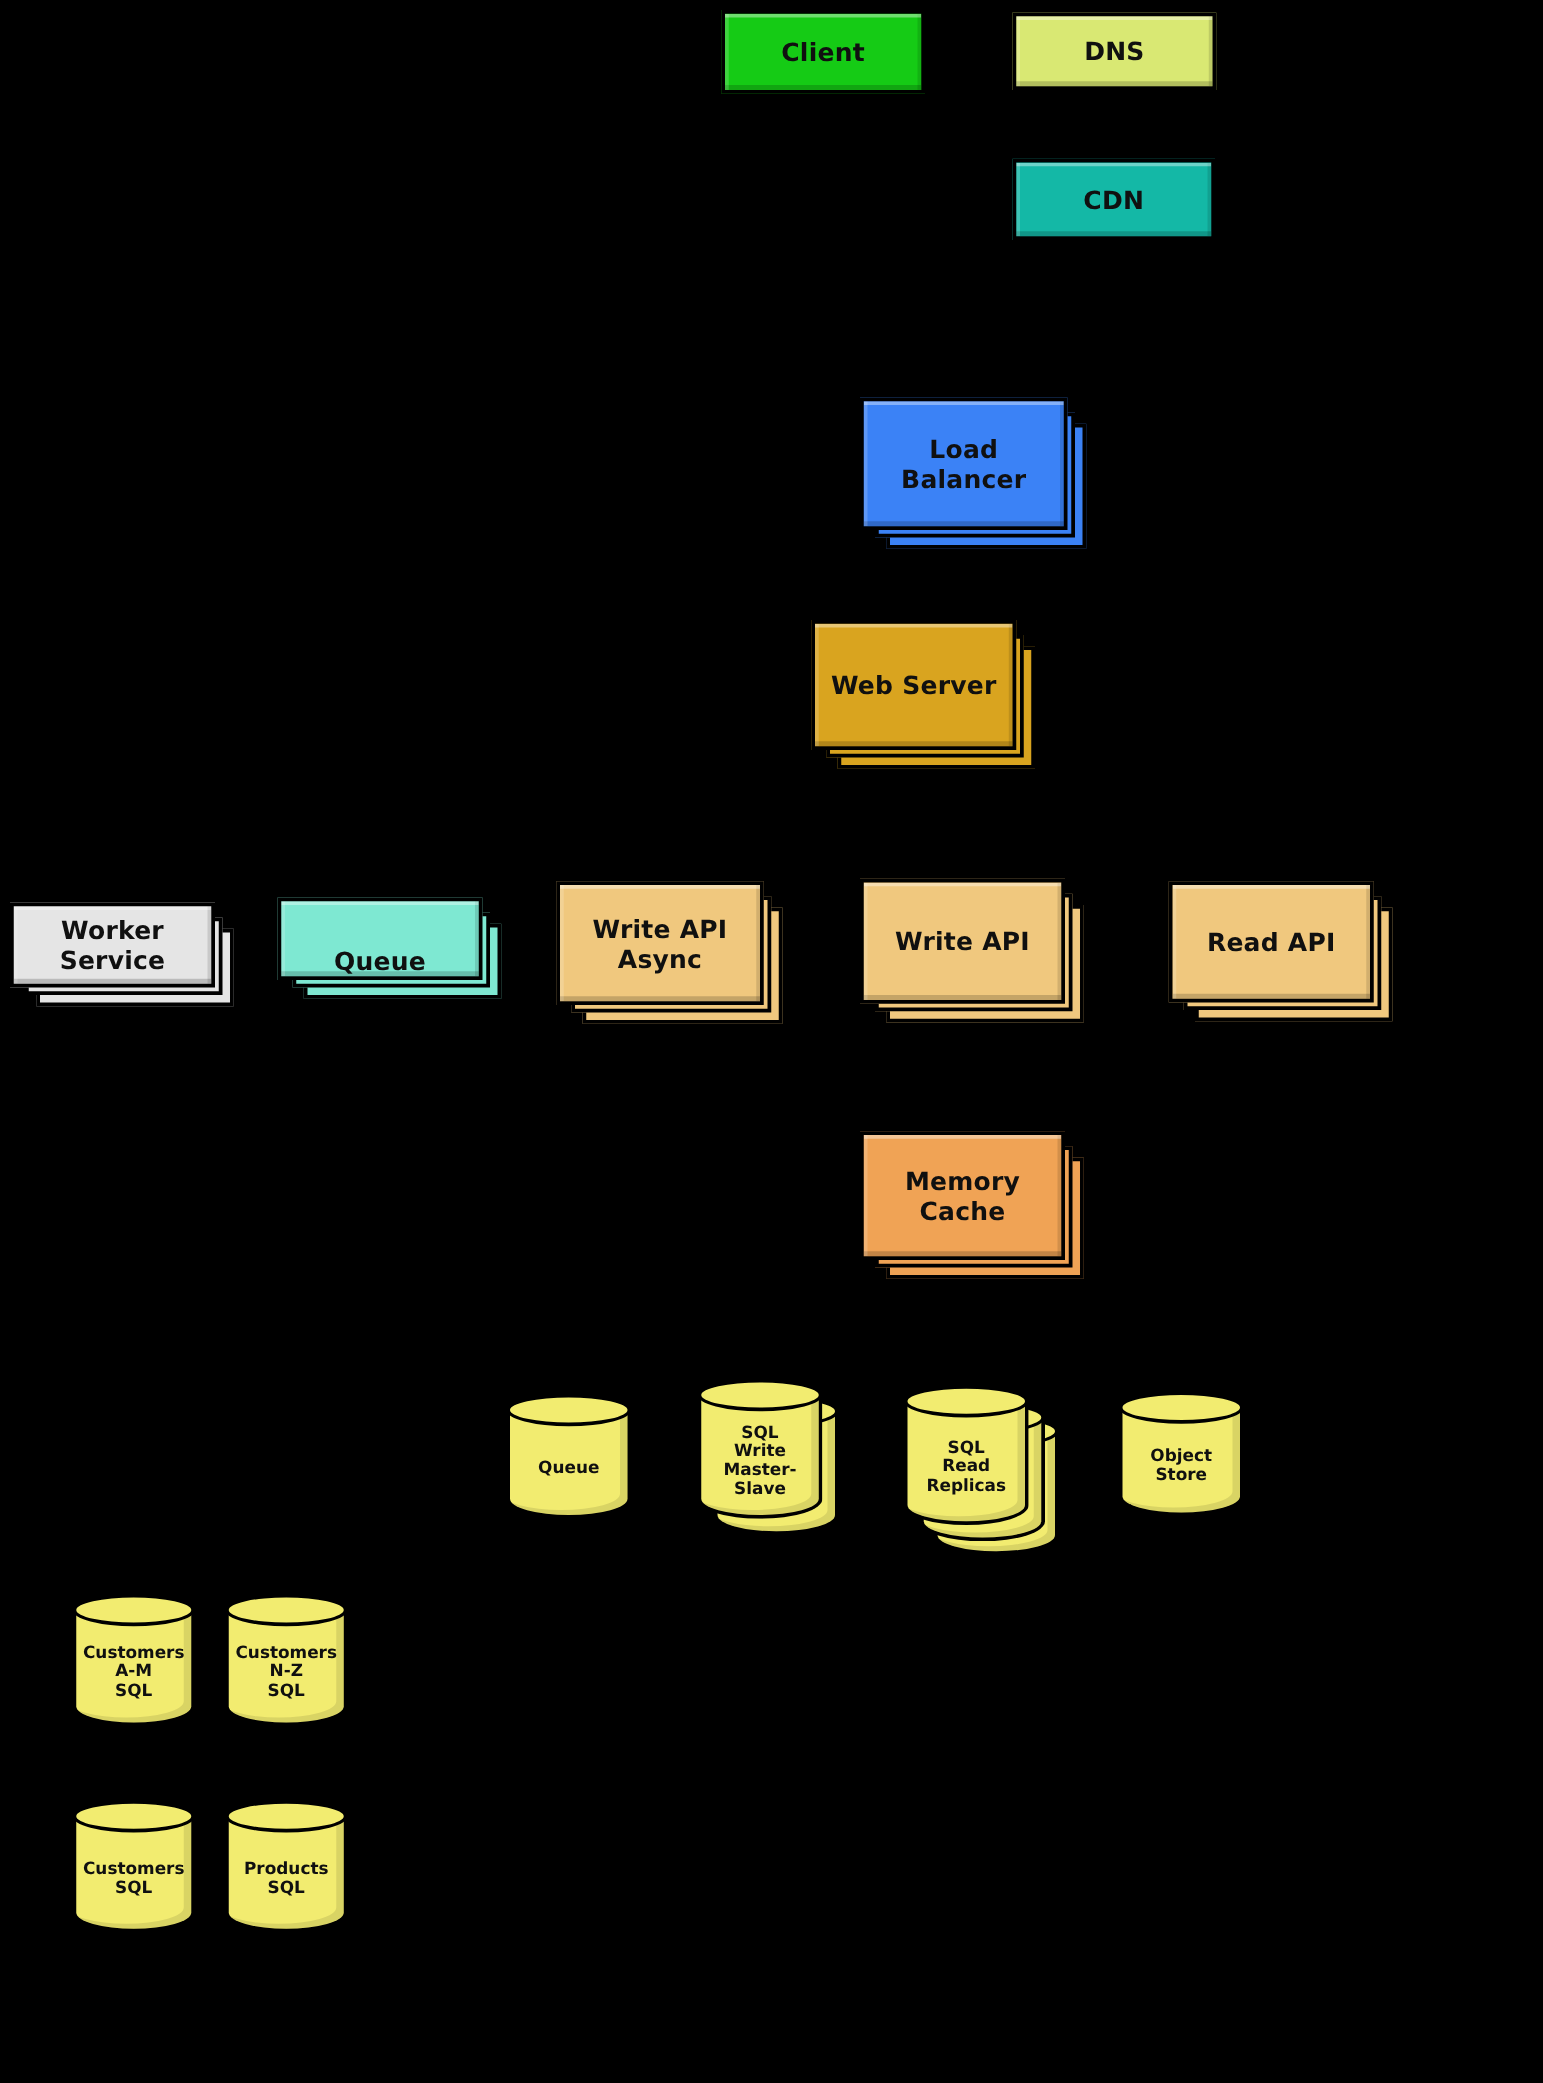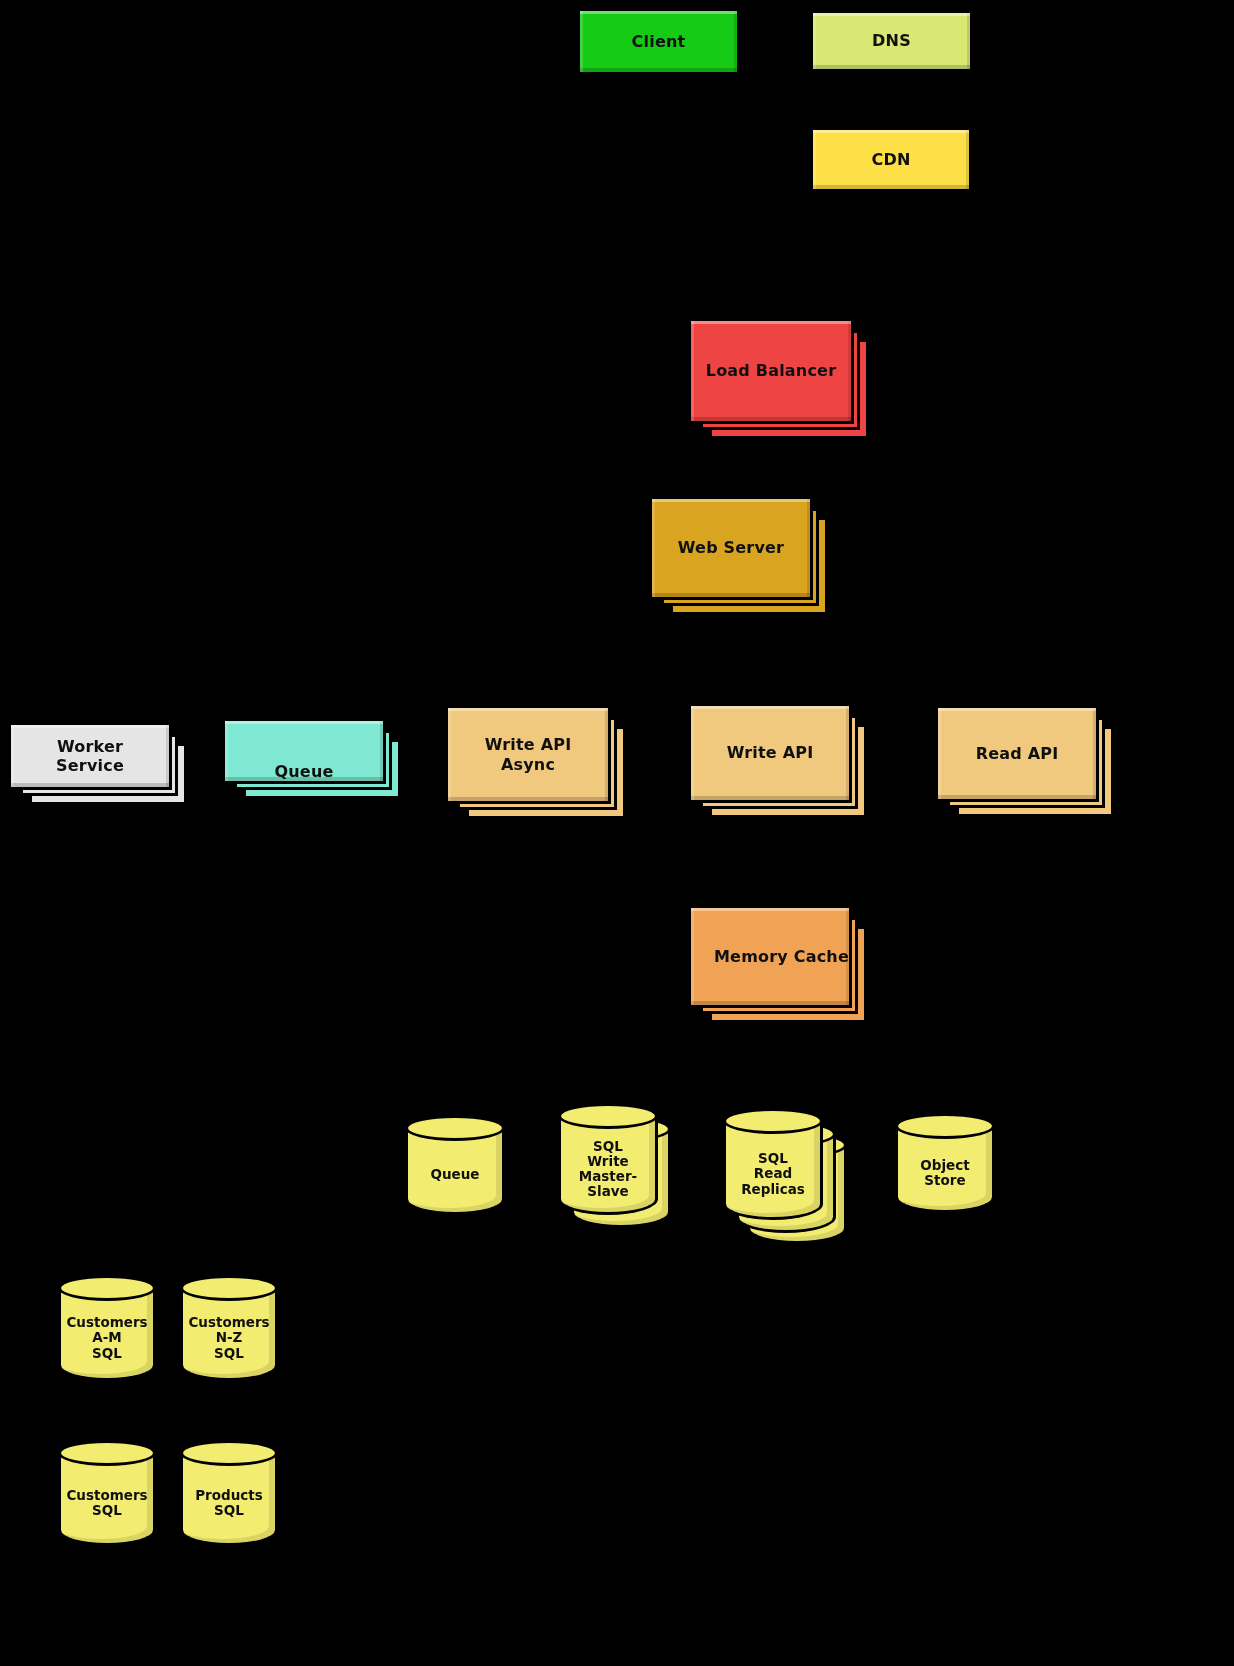--- a/index.html
+++ b/index.html
@@ -18,21 +18,21 @@
     display:flex;align-items:center;justify-content:center;
     text-align:center;
     box-shadow: inset 0 3px 0 rgba(255,255,255,.38),
                 inset 3px 0 0 rgba(255,255,255,.18),
                 inset 0 -4px 0 rgba(0,0,0,.18),
                 inset -3px 0 0 rgba(0,0,0,.12);
   }
   .box .lbl{
     color:#101010;
     font-weight:bold;
-    font-size:16px;
+    font-size:20px;
     line-height:1.2;
     white-space:pre-line;
     letter-spacing:.2px;
   }
   
   .stacked::before,.stacked::after{
     content:"";
     position:absolute;
     box-sizing:border-box;
     background:inherit;
@@ -104,25 +104,25 @@
 <body style="background-color: rgb(0, 0, 0);">
 
 <div class="box" id="n-client" style="background-color: rgb(21, 203, 21);">
   <span class="lbl">Client</span>
 </div>
 
 <div class="box" id="n-dns" style="background-color: rgb(217, 232, 115);">
   <span class="lbl">DNS</span>
 </div>
 
-<div class="box" id="n-cdn" style="background-color: #fde047;">
+<div class="box" id="n-cdn" style="background-color: #14b8a6;">
   <span class="lbl">CDN</span>
 </div>
 
-<div class="box stacked" id="n-load-balancer" style="background-color: #ef4444;">
+<div class="box stacked" id="n-load-balancer" style="background-color: #3b82f6;">
   <span class="lbl">Load Balancer</span>
 </div>
 
 <div class="box stacked" id="n-web-server" style="background-color: rgb(217, 164, 31);">
   <span class="lbl">Web Server</span>
 </div>
 
 <div class="box stacked" id="n-worker-service" style="background-color: #e5e5e5;">
   <span class="lbl">Worker
 Service</span>

